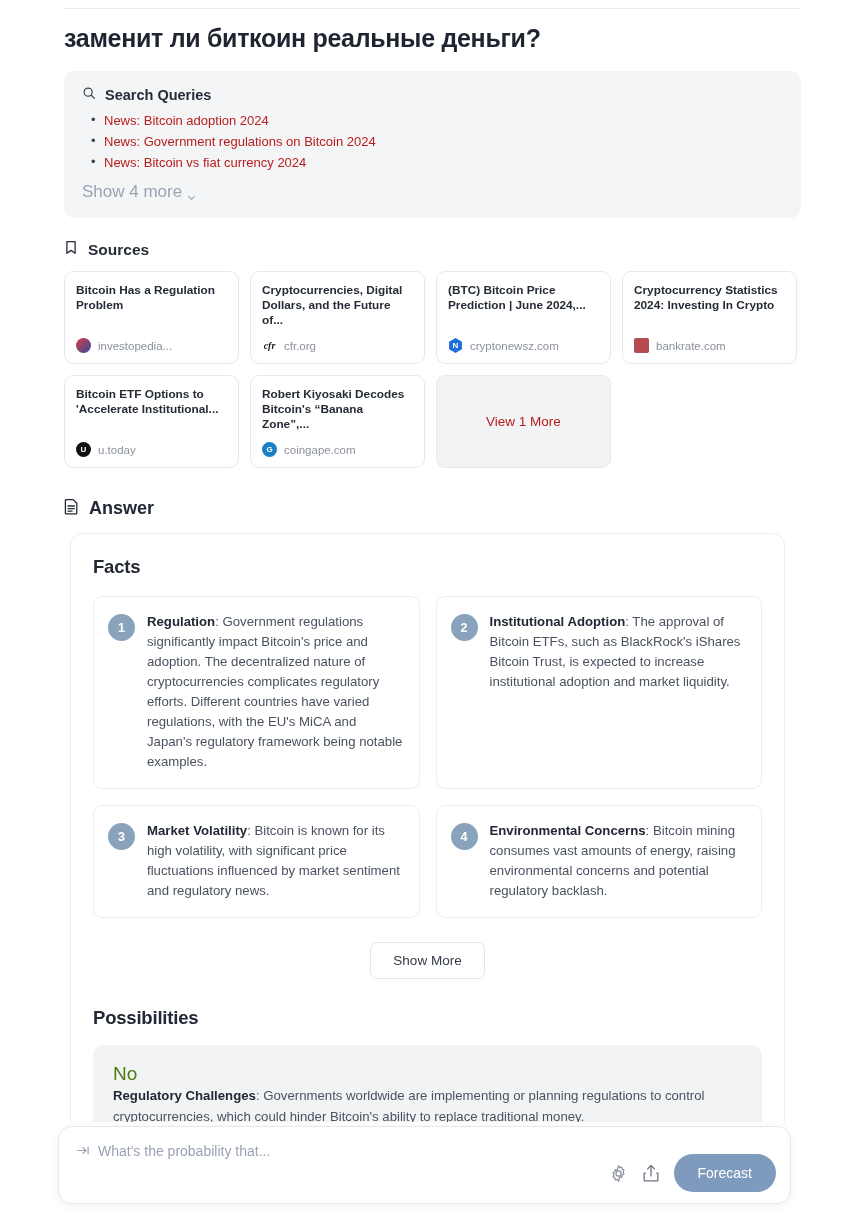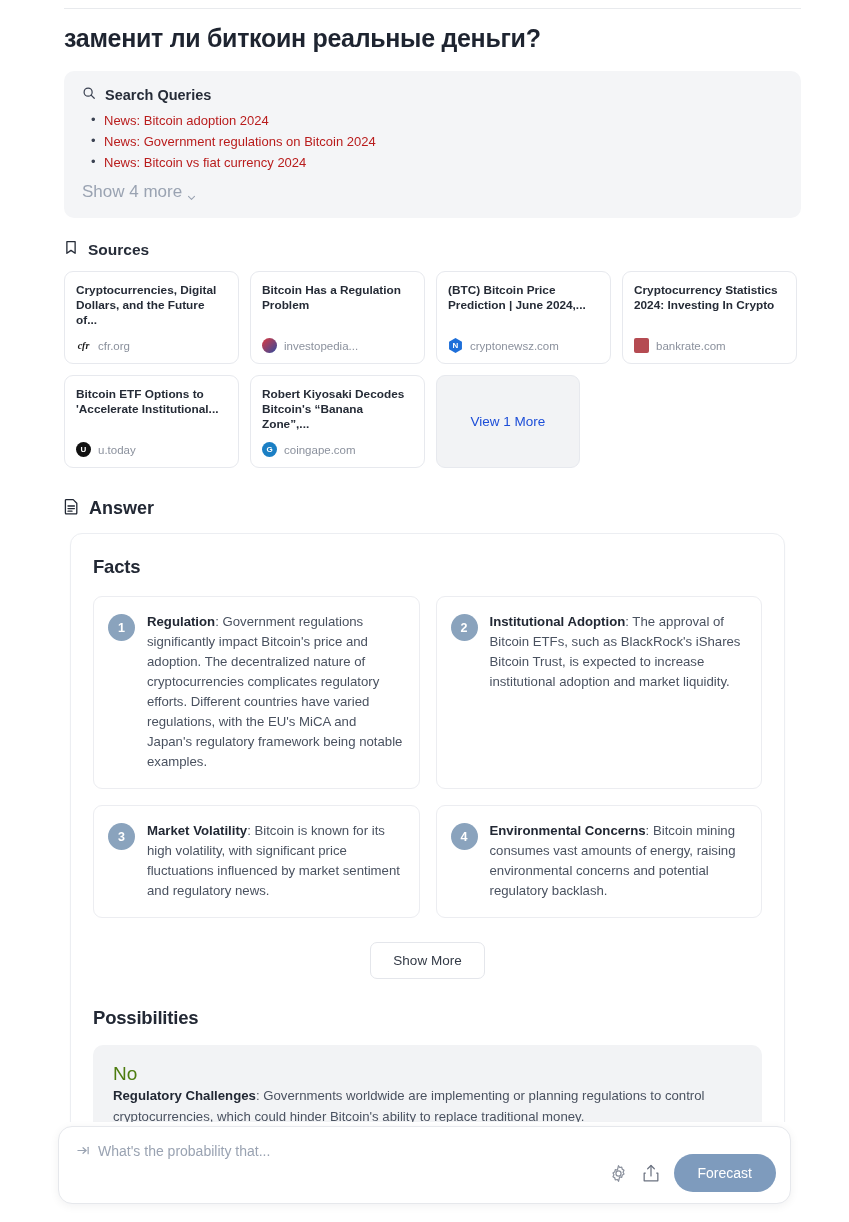--- a/index.html
+++ b/index.html
@@ -96,26 +96,26 @@
     overflow: hidden;
   }
   .fav-investopedia { background: linear-gradient(135deg,#e03a3e 0%, #2c4aa0 100%); }
   .fav-cfr { background: transparent; color: #1b1b1b; font-family: "Liberation Serif", serif; font-style: italic; font-size: 10px; font-weight: bold; border-radius: 0; }
   .fav-cryptonewsz { background: #1e6fd9; clip-path: polygon(50% 0%, 93% 25%, 93% 75%, 50% 100%, 7% 75%, 7% 25%); border-radius: 0; }
   .fav-bankrate { background: #b54b52; border-radius: 2px; }
   .fav-utoday { background: #111111; }
   .fav-coingape { background: #1b7fc4; }
 
   .view-more-card {
-    width: 144px; min-height: 88px;
+    width: 175px; min-height: 88px;
     background: #f2f3f5;
     border: 1px solid #e7e9ee;
     border-radius: 9px;
     display: flex; align-items: center; justify-content: center;
-    font-size: 13.5px; color: #1d4ed8;
+    font-size: 13.5px; color: #b91c1c;
     cursor: pointer;
   }
 
   
   .answer-head {
     display: flex; align-items: center; gap: 10px;
     margin: 30px 0 14px 64px;
   }
   .answer-head .lbl { font-size: 18px; font-weight: bold; color: #222834; }
 
@@ -258,32 +258,32 @@
         <svg width="14" height="15" viewBox="0 0 14 16" fill="none" stroke="#262c38" stroke-width="1.4">
           <path d="M2.6 1.8h8.8v12.4L7 11.1l-4.4 3.1z" stroke-linejoin="round"></path>
         </svg>
       </span>
       <span class="lbl">Sources</span>
     </div>
 
     <div class="sources-grid">
 
       <div class="src-card">
+        <div class="src-title">Bitcoin Has a Regulation Problem</div>
+        <div class="src-foot">
+          <span class="favicon fav-investopedia"></span>
+          <span class="src-domain">investopedia...</span>
+        </div>
+      </div>
+
+      <div class="src-card">
         <div class="src-title">Cryptocurrencies, Digital Dollars, and the Future of...</div>
         <div class="src-foot">
           <span class="favicon fav-cfr">cfr</span>
           <span class="src-domain">cfr.org</span>
-        </div>
-      </div>
-
-      <div class="src-card">
-        <div class="src-title">Bitcoin Has a Regulation Problem</div>
-        <div class="src-foot">
-          <span class="favicon fav-investopedia"></span>
-          <span class="src-domain">investopedia...</span>
         </div>
       </div>
 
       <div class="src-card">
         <div class="src-title">(BTC) Bitcoin Price Prediction | June 2024,...</div>
         <div class="src-foot">
           <span class="favicon fav-cryptonewsz">N</span>
           <span class="src-domain">cryptonewsz.com</span>
         </div>
       </div>

